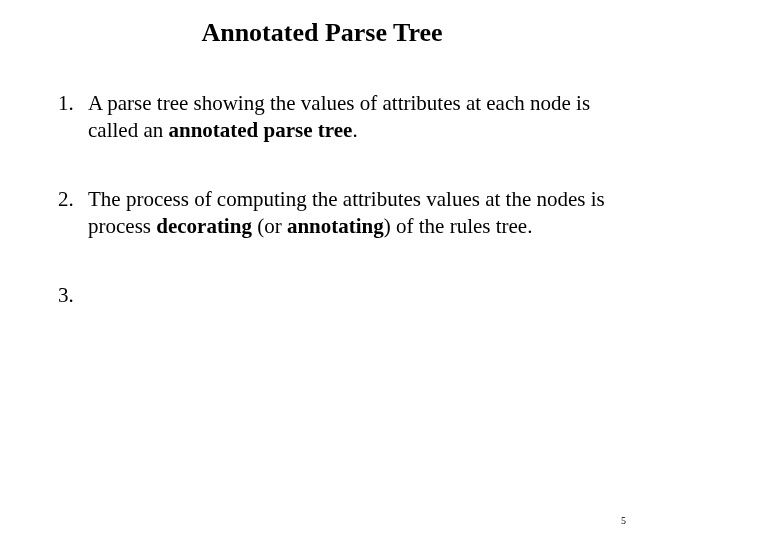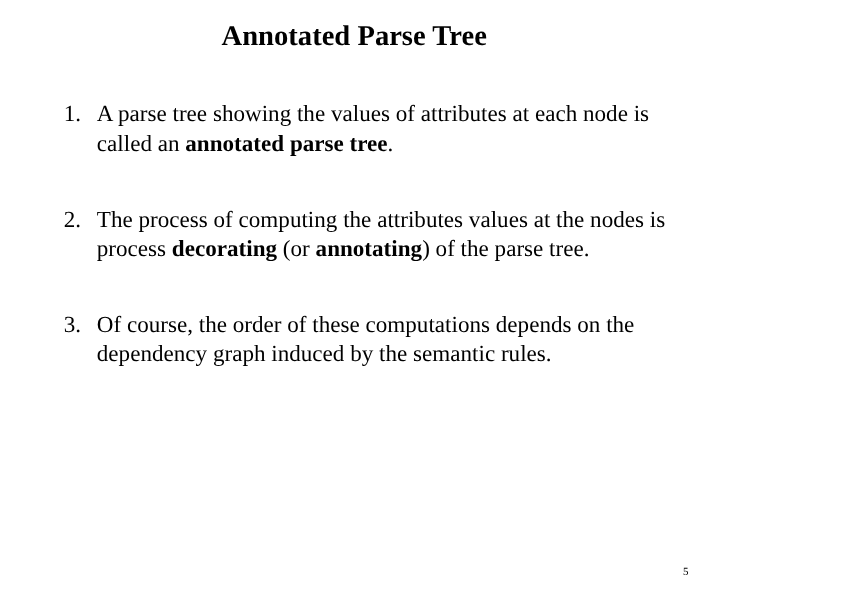--- a/index.html
+++ b/index.html
@@ -20,24 +20,23 @@
 
   <ol class="main">
 
     <li>
       <span class="num">1.</span>
       <span>A parse tree showing the values of attributes at each node is called an </span><span class="bold">annotated parse tree</span><span>.</span>
     </li>
 
     <li>
       <span class="num">2.</span>
-      <span>The process of computing the attributes values at the nodes is process </span><span class="bold">decorating</span><span> (or </span><span class="bold">annotating</span><span>) of the parse tree.</span>
+      <span>The process of computing the attributes values at the nodes is process </span><span class="bold">decorating</span><span> (or </span><span class="bold">annotating</span><span>) of the rules tree.</span>
     </li>
 
     <li>
       <span class="num">3.</span>
-      <span>Of course, the order of these computations depends on the dependency graph induced by the semantic rules.</span>
     </li>
 
   </ol>
 
   <div class="pagenum">5</div>
 </div>
 
 </body></html>

